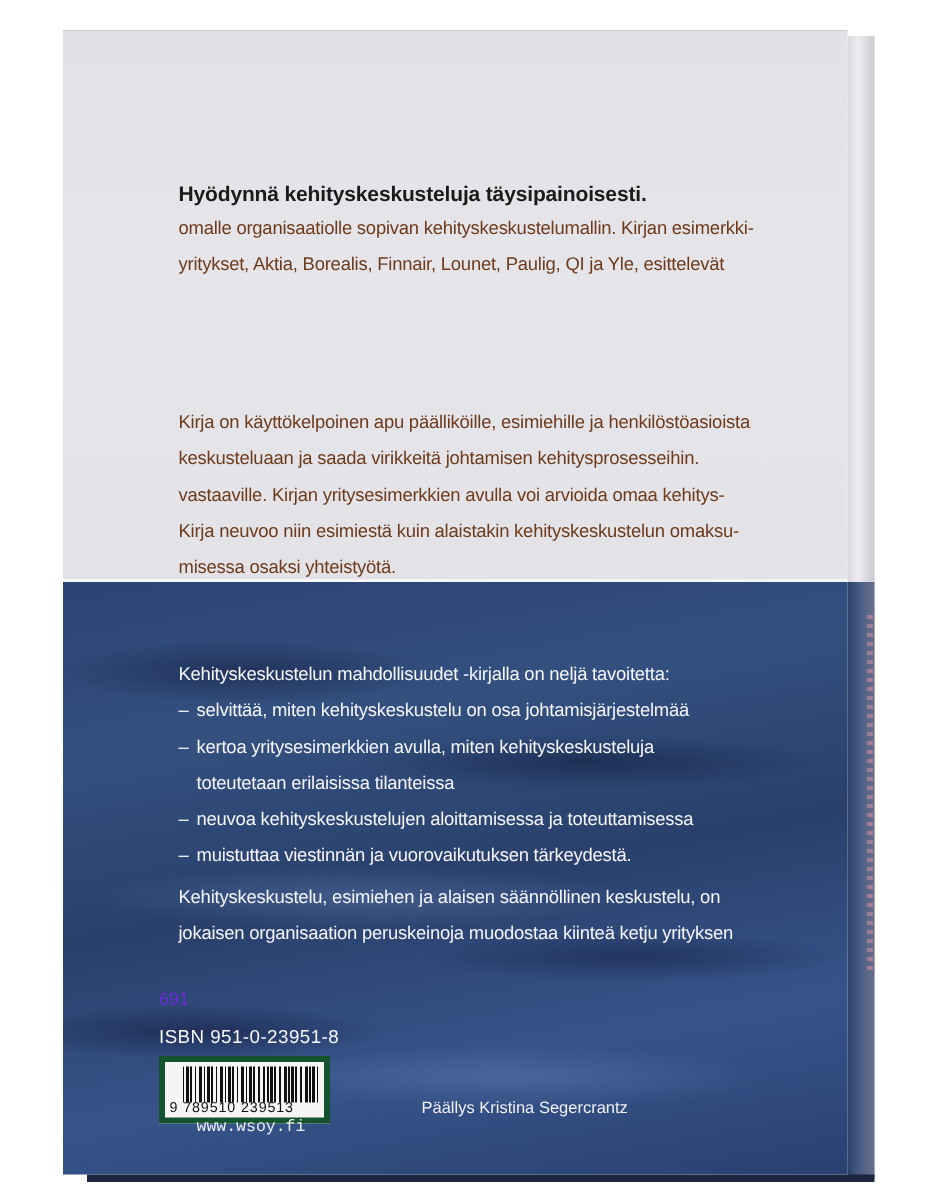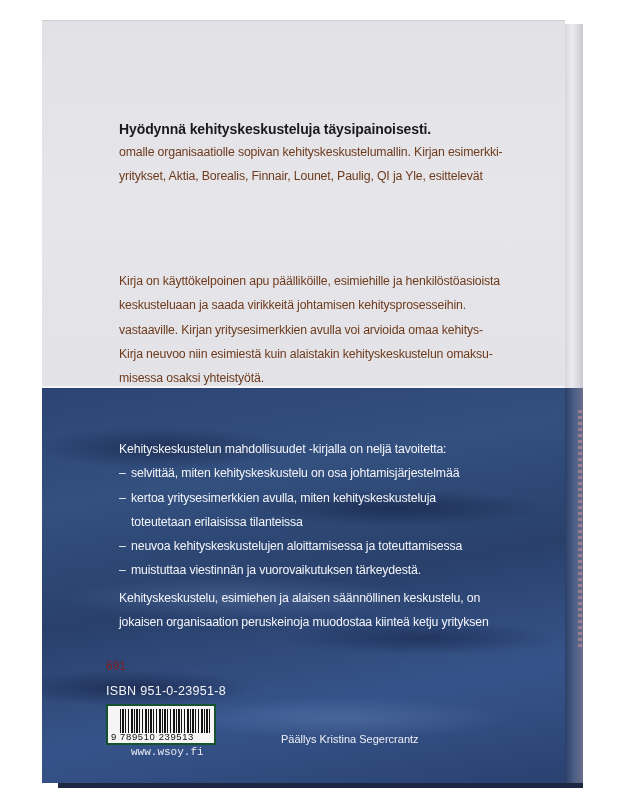--- a/index.html
+++ b/index.html
@@ -50,25 +50,25 @@
     }
     .para { font-size: 12.3px; line-height: 24.3px; color: #6e3a1c; letter-spacing: -0.15px; }
     .para1 { top: 120px; }
     .para2 { top: 249px; }
     .white { color: #f4f5fa; font-size: 12.3px; line-height: 24.3px; letter-spacing: -0.15px; }
     .goals { top: 373px; margin-top: 44px; }
     .goals .li { position: relative; padding-left: 12px; }
     .goals .li .dash { position: absolute; left: 0; top: 0; }
     .closing { top: 566px; }
     .p-line { display: block; white-space: nowrap; }
-    .code { top: 639px; font-size: 12px; color: #7f1d1d; }
+    .code { top: 639px; font-size: 12px; color: #6d28d9; }
     .isbn { top: 664px; font-size: 12.5px; color: #f4f5fa; letter-spacing: 0.3px; }
     .barcode-box {
       position: absolute; left: 64px; top: 684px; width: 106px; height: 37px; background: #f5f5f5;
-      border: 2px solid #14532d;
+      border: 4px solid #14532d;
     }
     .bars {
       position: absolute; left: 12px; top: 3px; width: 90px; height: 24px;
       background: repeating-linear-gradient(90deg,
         #111 0 1px, #f5f5f5 1px 2px, #111 2px 4px, #f5f5f5 4px 5px, #111 5px 6px, #f5f5f5 6px 8px,
         #111 8px 9px, #f5f5f5 9px 11px, #111 11px 13px, #f5f5f5 13px 14px);
     }
     .barcode-num {
       position: absolute; left: 3px; top: 25px; font-size: 9.5px; color: #111; letter-spacing: 0.6px;
       font-family: "Liberation Sans", sans-serif; white-space: nowrap;

